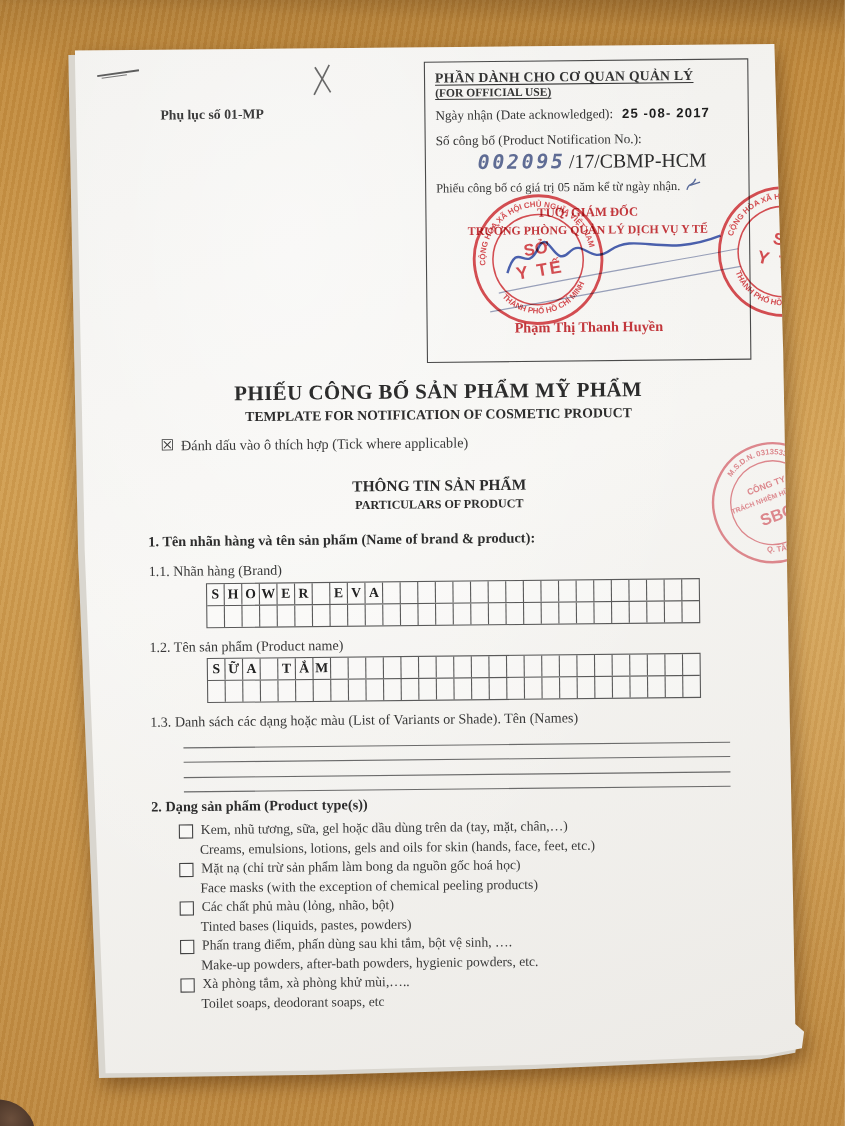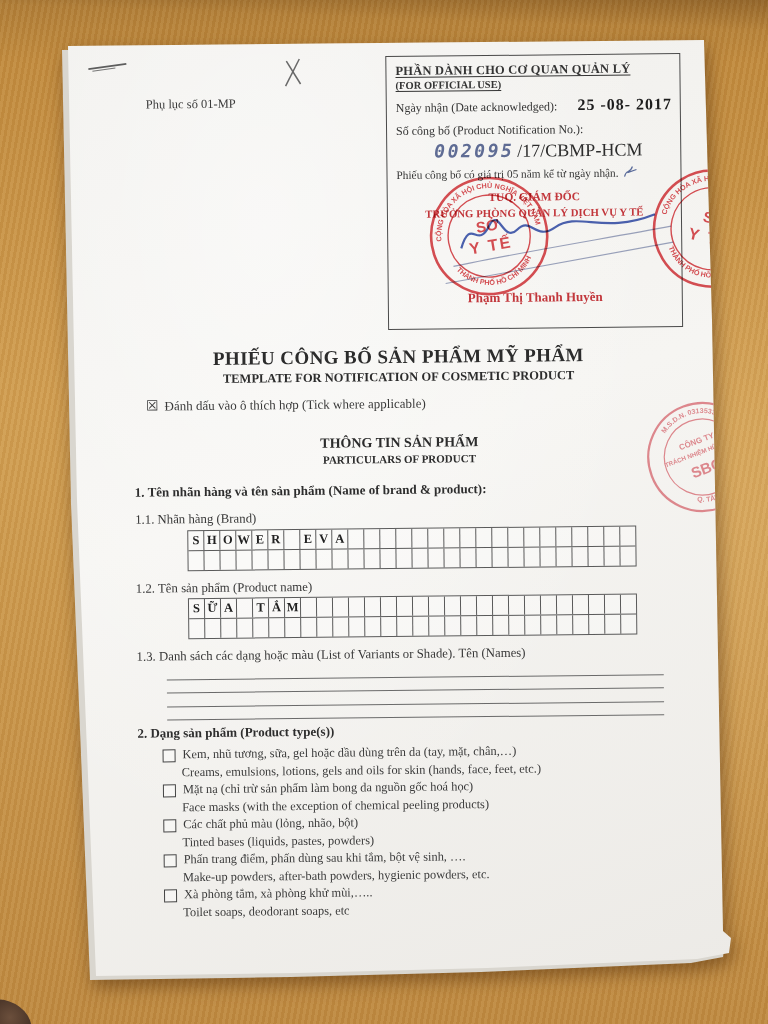--- a/index.html
+++ b/index.html
@@ -19,28 +19,28 @@
   }
   .paper{
     position:absolute;left:62px;top:38px;width:676px;height:944px;
     background:
       radial-gradient(ellipse at 30% 20%, rgba(255,255,255,.5), transparent 60%),
       linear-gradient(160deg,#f0efec 0%,#f6f5f2 45%,#eceae6 100%);
     clip-path:polygon(6px 8px,642px 2px,650px 282px,661px 893px,669px 900px,667px 915px,635px 921px,425px 930px,235px 935px,34px 938px,15px 462px);
   }
   .content{position:absolute;left:0;top:0;width:676px;height:944px;transform:rotate(-.6deg);transform-origin:335px 470px;color:#333;}
   .abs{position:absolute;}
-  .appendix{left:88px;top:57px;font-weight:normal;font-size:12.5px;color:#3b3b3b;}
+  .appendix{left:88px;top:57px;font-weight:bold;font-size:12.5px;color:#3b3b3b;}
   
   .obox{left:328px;top:18px;width:295px;height:274px;border:1.5px solid #4a4a4a;box-sizing:border-box;padding:7px 9px;font-size:12px;color:#343434;}
   .obox .u{font-weight:bold;text-decoration:underline;text-underline-offset:2px;}
   .obox .t1{font-size:12.5px;letter-spacing:.2px;}
   .obox .t2{font-size:10.5px;margin-top:1px;}
   .dateline{margin-top:7px;white-space:nowrap;}
-  .stampdate{font-family:Liberation Serif, serif;font-weight:bold;font-size:16px;letter-spacing:1px;color:#1d1d1d;margin-left:20px;}
+  .stampdate{font-family:Liberation Sans, sans-serif;font-weight:bold;font-size:12px;letter-spacing:1px;color:#1d1d1d;margin-left:8px;}
   .notifl{margin-top:8px;}
   .numline{margin-top:2px;padding-left:38px;white-space:nowrap;}
   .stampnum{font-family:"DejaVu Sans Mono","Liberation Mono",monospace;font-weight:bold;font-size:18px;letter-spacing:2.5px;color:#5f6c94;font-style:italic;}
   .numsuffix{font-size:18px;color:#2c2c2c;}
   .validity{margin-top:4px;font-size:11.3px;white-space:nowrap;}
   .redsign{margin-top:10px;text-align:center;color:#c2373c;font-weight:bold;line-height:1.35;}
   .redsign .r1{font-size:11.5px;}
   .redsign .r2{font-size:10.8px;}
   .signername{position:absolute;left:0;bottom:22px;width:100%;text-align:center;color:#c2373c;font-weight:bold;font-size:13px;}
   .stamp{mix-blend-mode:multiply;opacity:.9;}

